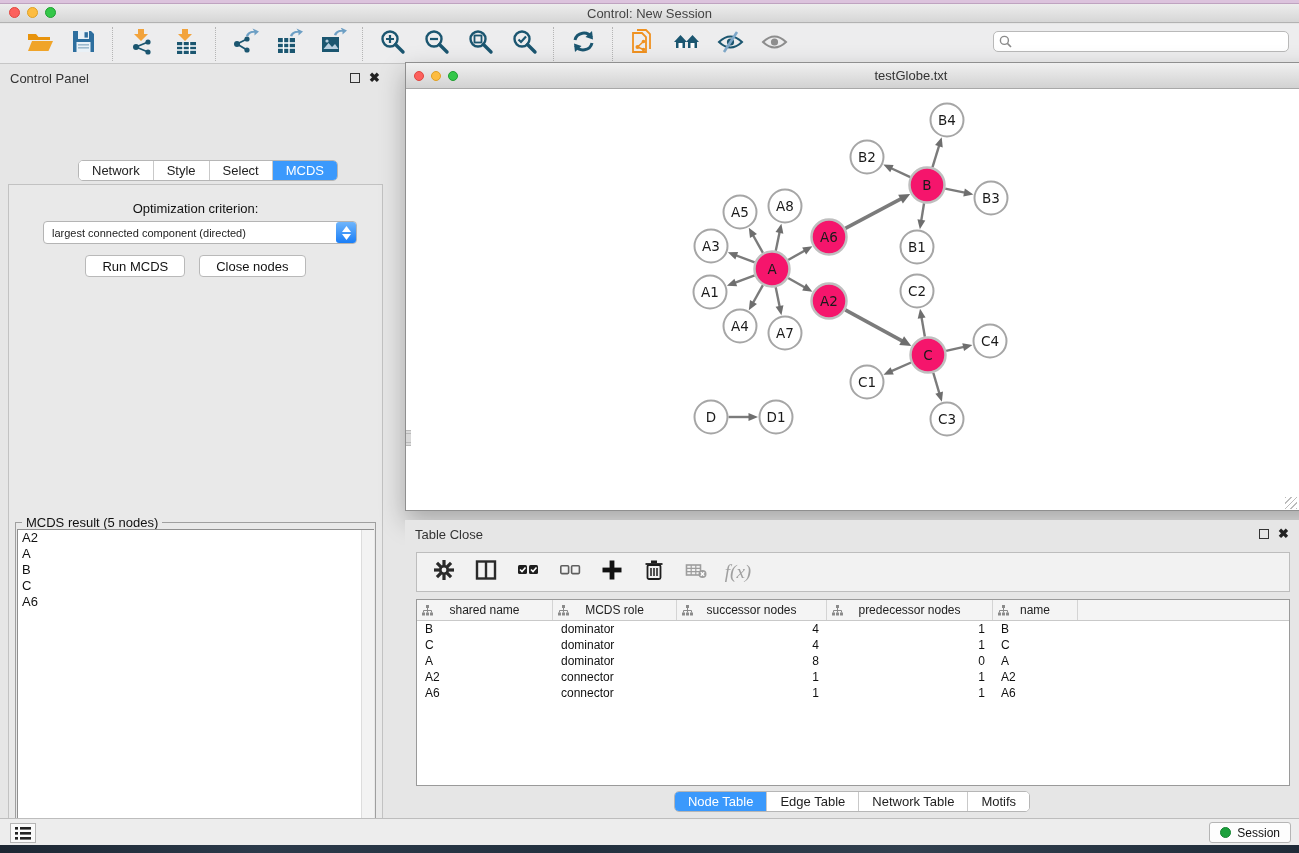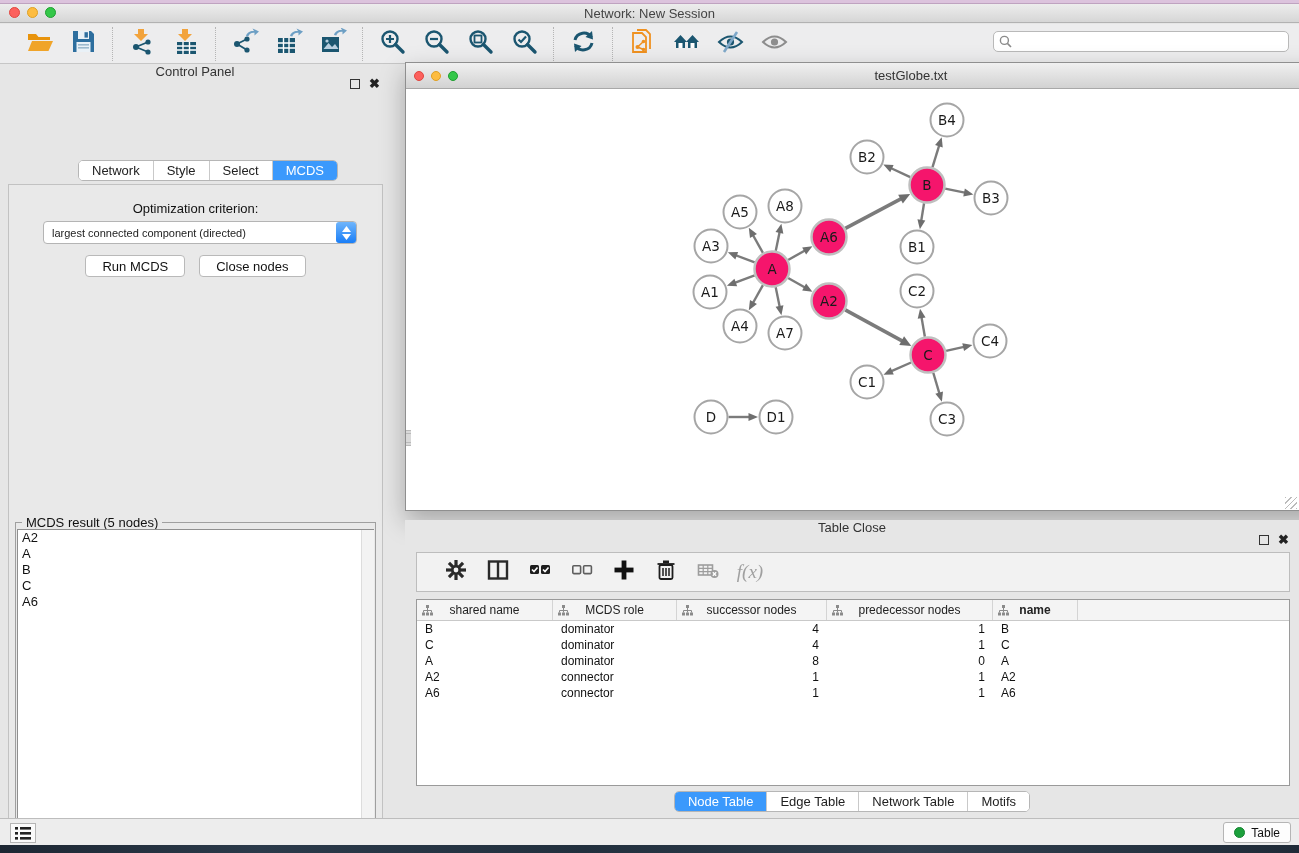--- a/index.html
+++ b/index.html
@@ -27,21 +27,21 @@
   .tb-sep { width:1px; height:34px; border-left:1px dotted #b5b5b5; }
   .tb-btn { width:30px; height:30px; display:flex; align-items:center; justify-content:center; cursor:pointer; }
   .tb-btn svg { width:27px; height:27px; }
   .search-wrap { position:absolute; right:10px; top:31px; width:296px; height:21px; }
   .search-wrap input { width:100%; height:100%; border:1px solid #b9b9b9; border-radius:5px;
                        background:#fff; padding-left:24px; font-size:12px; outline:none; }
   .search-wrap .mag { position:absolute; left:6px; top:4px; width:13px; height:13px; }
 
   
   .control-panel { left:0; top:64px; width:390px; height:754px; background:#e6e6e6; }
-  .panel-head { height:28px; display:flex; align-items:center; padding:0 10px;flex-direction:column; }
+  .panel-head { height:28px; display:flex; align-items:center; padding:0 10px; }
   .panel-head .ph-title { font-size:13px; color:#333; }
   .win-ctrls { margin-left:auto; display:flex; gap:9px; align-items:center; }
   .float-ic { width:10px; height:10px; border:1.6px solid #333; }
   .close-ic { font-size:13px; font-weight:bold; color:#222; line-height:10px; }
 
   .seg { display:flex; border:1px solid #b6b6b6; border-radius:5px; background:#fff; overflow:hidden; height:21px; }
   .seg-btn { font-size:13px; color:#222; padding:2px 13px; border-right:1px solid #c9c9c9;
              display:flex; align-items:center; cursor:pointer; background:#fff; white-space:nowrap; }
   .seg-btn:last-child { border-right:none; }
   .seg-btn.selected { background:#3b99fc; color:#fff; }
@@ -82,21 +82,21 @@
   .net-title { font-size:13px; color:#333; }
   .net-canvas { position:relative; width:892px; height:421px; background:#fff; overflow:hidden; }
   .grip-left { position:absolute; left:0; top:341px; width:5px; height:16px;
                border-top:4px double #b9b9b9; border-bottom:4px double #b9b9b9; background:#d9d9d9; }
   .grip-corner { position:absolute; right:1px; bottom:1px; width:12px; height:12px;
      background:repeating-linear-gradient(135deg,#bbb 0 1px,transparent 1px 4px); }
 
   
   .table-panel { left:405px; top:520px; width:894px; height:298px; background:#e6e6e6; }
   .tp-toolbar { position:absolute; left:11px; top:32px; width:874px; height:40px; background:#f2f2f2;
-                border:1px solid #bdbdbd; display:flex; align-items:center; gap:16px; padding-left:26px; }
+                border:1px solid #bdbdbd; display:flex; align-items:center; gap:16px; padding-left:14px; }
   .tp-btn { width:26px; height:26px; display:flex; align-items:center; justify-content:center; cursor:pointer; }
   .tp-btn svg { width:22px; height:22px; }
   .tp-fx { font-family:"Liberation Serif",serif; font-style:italic; font-size:19px; color:#a0a0a0; }
 
   .dtable { position:absolute; left:11px; top:79px; width:874px; height:187px;
             background:#fff; border:1px solid #9a9a9a; }
   .dt-header { display:flex; height:21px; background:#f4f4f4; border-bottom:1px solid #c9c9c9; }
   .dt-hcell { position:relative; border-right:1px solid #d4d4d4; display:flex;
               align-items:center; justify-content:center; font-size:12px; color:#222; }
   .dt-hcell .hicon { position:absolute; left:5px; top:5px; }
@@ -121,21 +121,21 @@
 </head>
 <body>
 
 <div class="abs top-strip"></div>
 <div class="abs titlebar">
   <div class="dots">
     <div class="dot red"></div>
     <div class="dot yellow"></div>
     <div class="dot green"></div>
   </div>
-  <div class="title">Network: New Session</div>
+  <div class="title">Control: New Session</div>
 </div>
 
 <div class="abs toolbar" id="main-toolbar">
     <div class="tb-group">
       <div class="tb-btn">
         <span><svg viewBox="0 0 27 27">
             <path d="M2 6h8l2.5 3H24v3H2z" fill="#e8930c"></path>
             <path d="M2 23l4-10h21l-4.5 10z" fill="#f0a429"></path>
           </svg></span>
       </div>
@@ -527,21 +527,21 @@
         <div class="dt-hcell" style="width: 166px;">
           <span class="hicon"><svg width="11" height="11" viewBox="0 0 11 11">
               <rect x="4" y="0" width="3" height="3" fill="#8a8a8a"></rect>
               <rect x="0" y="7.5" width="3" height="3" fill="#8a8a8a"></rect>
               <rect x="4" y="7.5" width="3" height="3" fill="#8a8a8a"></rect>
               <rect x="8" y="7.5" width="3" height="3" fill="#8a8a8a"></rect>
               <path d="M5.5 3v2.5M1.5 7.5V5.5h8v2M5.5 5.5v2" stroke="#8a8a8a" fill="none"></path>
             </svg></span>
           <span>predecessor nodes</span>
         </div>
-        <div class="dt-hcell" style="width: 85px; font-weight: bold;">
+        <div class="dt-hcell" style="width: 85px;">
           <span class="hicon"><svg width="11" height="11" viewBox="0 0 11 11">
               <rect x="4" y="0" width="3" height="3" fill="#8a8a8a"></rect>
               <rect x="0" y="7.5" width="3" height="3" fill="#8a8a8a"></rect>
               <rect x="4" y="7.5" width="3" height="3" fill="#8a8a8a"></rect>
               <rect x="8" y="7.5" width="3" height="3" fill="#8a8a8a"></rect>
               <path d="M5.5 3v2.5M1.5 7.5V5.5h8v2M5.5 5.5v2" stroke="#8a8a8a" fill="none"></path>
             </svg></span>
           <span>name</span>
         </div>
       </div>
@@ -599,16 +599,16 @@
       <rect x="0" y="0" width="3" height="2.6" fill="#222"></rect>
         <rect x="5" y="0" width="11" height="2.6" fill="#222"></rect>
       <rect x="0" y="5" width="3" height="2.6" fill="#222"></rect>
         <rect x="5" y="5" width="11" height="2.6" fill="#222"></rect>
       <rect x="0" y="10" width="3" height="2.6" fill="#222"></rect>
         <rect x="5" y="10" width="11" height="2.6" fill="#222"></rect>
     </svg>
   </div>
   <div class="memory-btn">
     <span class="mem-dot"></span>
-    <span class="mem-label">Table</span>
+    <span class="mem-label">Session</span>
   </div>
 </div>
 <div class="abs desktop-strip"></div>
 
 </body></html>

